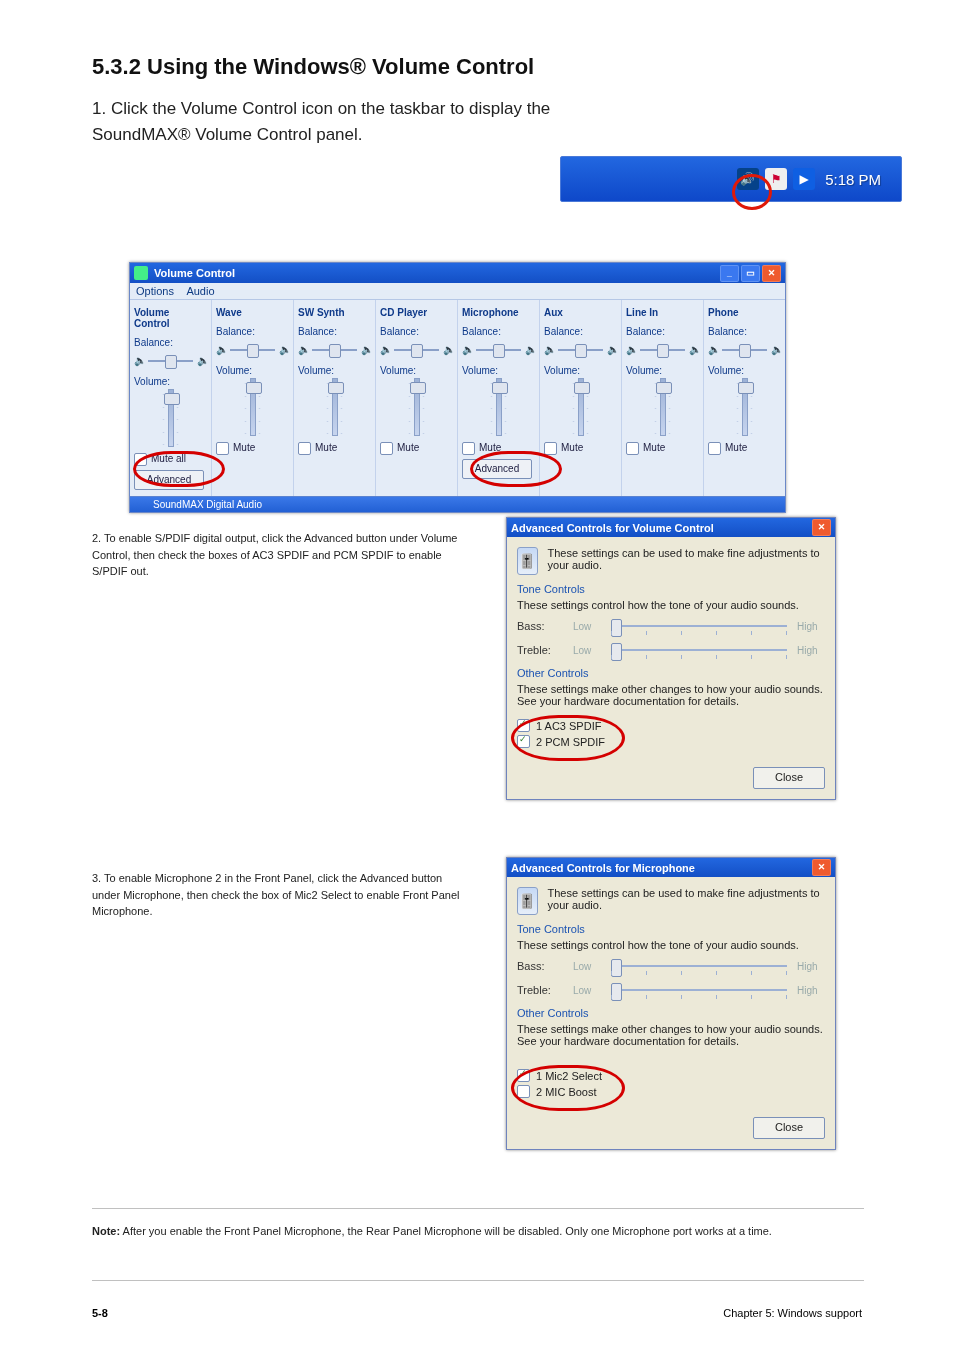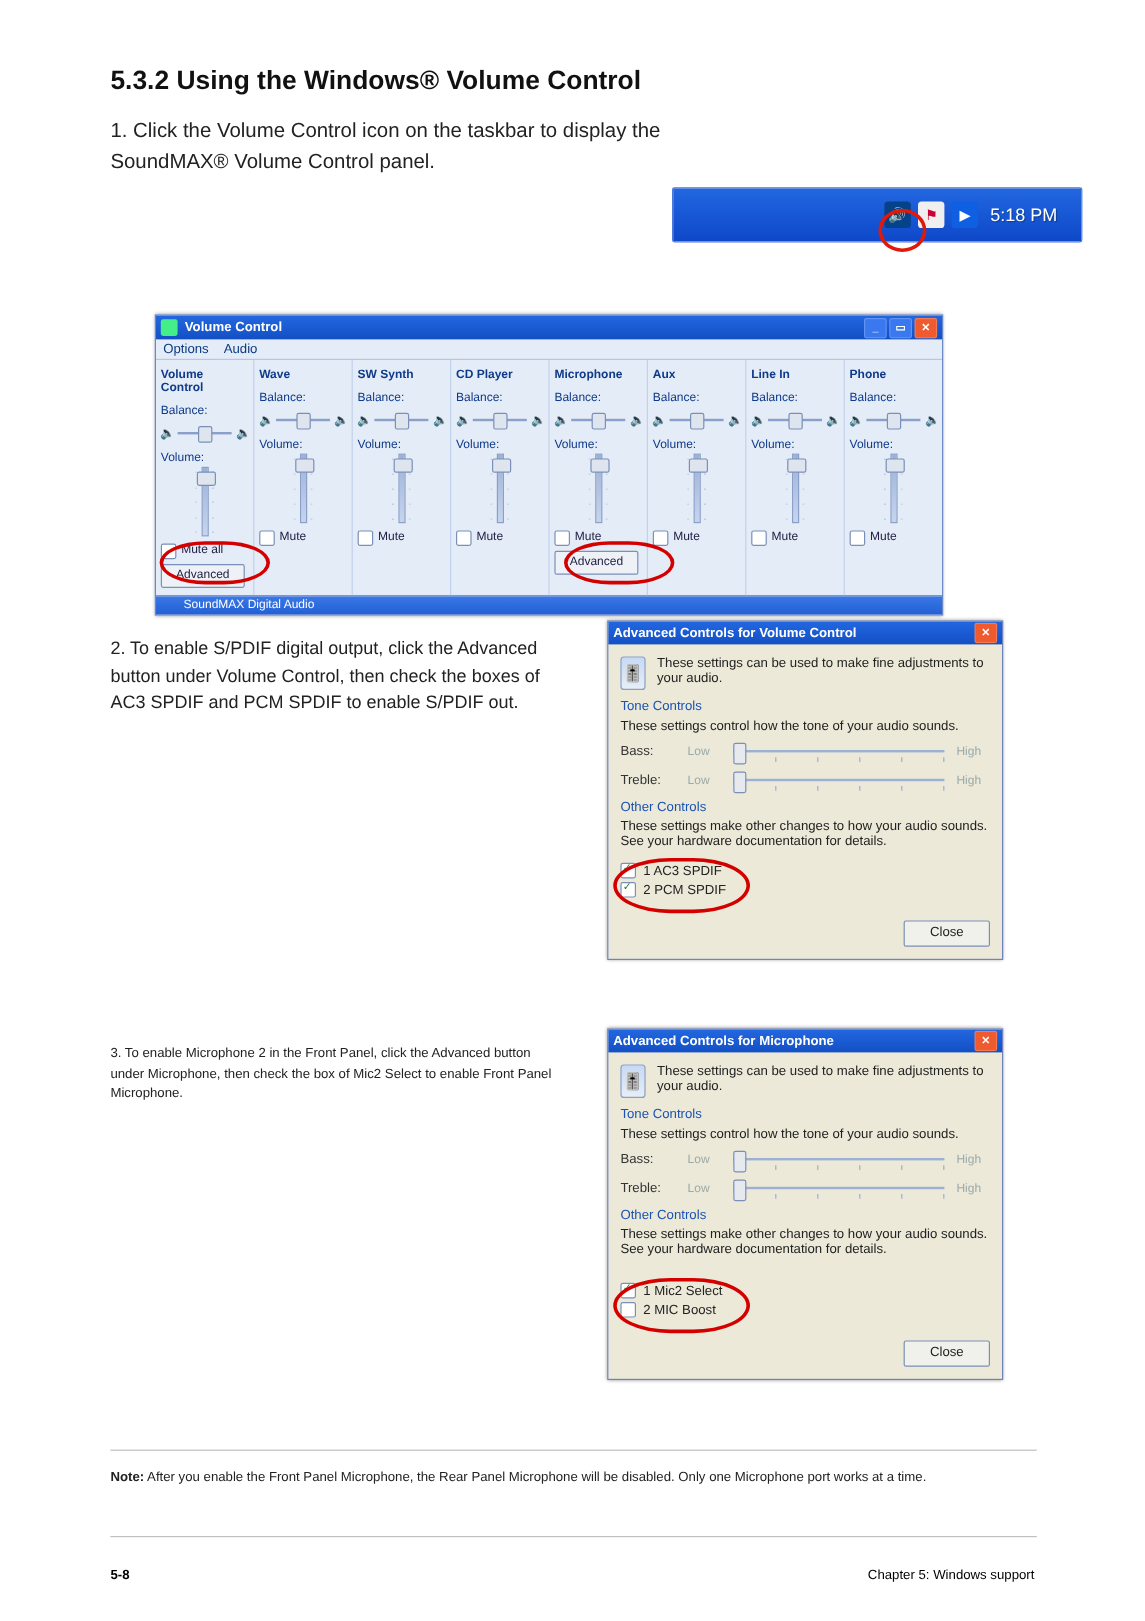--- a/index.html
+++ b/index.html
@@ -403,21 +403,21 @@
             <span>Mute</span>
           </div>
         </div>
       </div>
   <div class="statusbar">SoundMAX Digital Audio</div>
 
   <div class="ellipse-mark" style="left:3px;top:188px;width:86px;height:30px"></div>
   <div class="ellipse-mark" style="left:340px;top:188px;width:86px;height:30px"></div>
 </div>
 
-<div class="txt" style="left:92px;top:530px;font-size:15px;color:#222;width:380px;line-height:1.5">2. To enable S/PDIF digital output, click the Advanced button under Volume Control, then check the boxes of AC3 SPDIF and PCM SPDIF to enable S/PDIF out.</div>
+<div class="txt" style="left:92px;top:530px;font-size:11px;color:#222;width:380px;line-height:1.5">2. To enable S/PDIF digital output, click the Advanced button under Volume Control, then check the boxes of AC3 SPDIF and PCM SPDIF to enable S/PDIF out.</div>
 
 <div class="adv" style="left:506px;top:517px">
   <div class="titlebar">
     <span>Advanced Controls for Volume Control</span>
     <div class="ctrls">
           <div class="wbtn close">✕</div>
         </div>
   </div>
   <div class="pad">
     <div class="intro">

